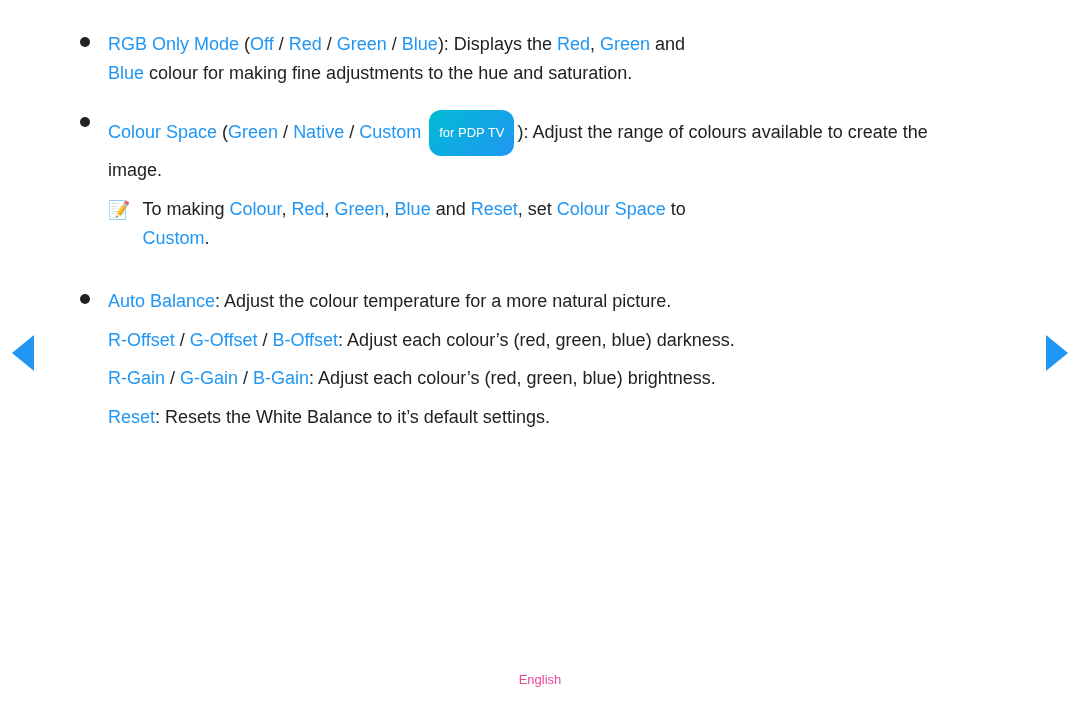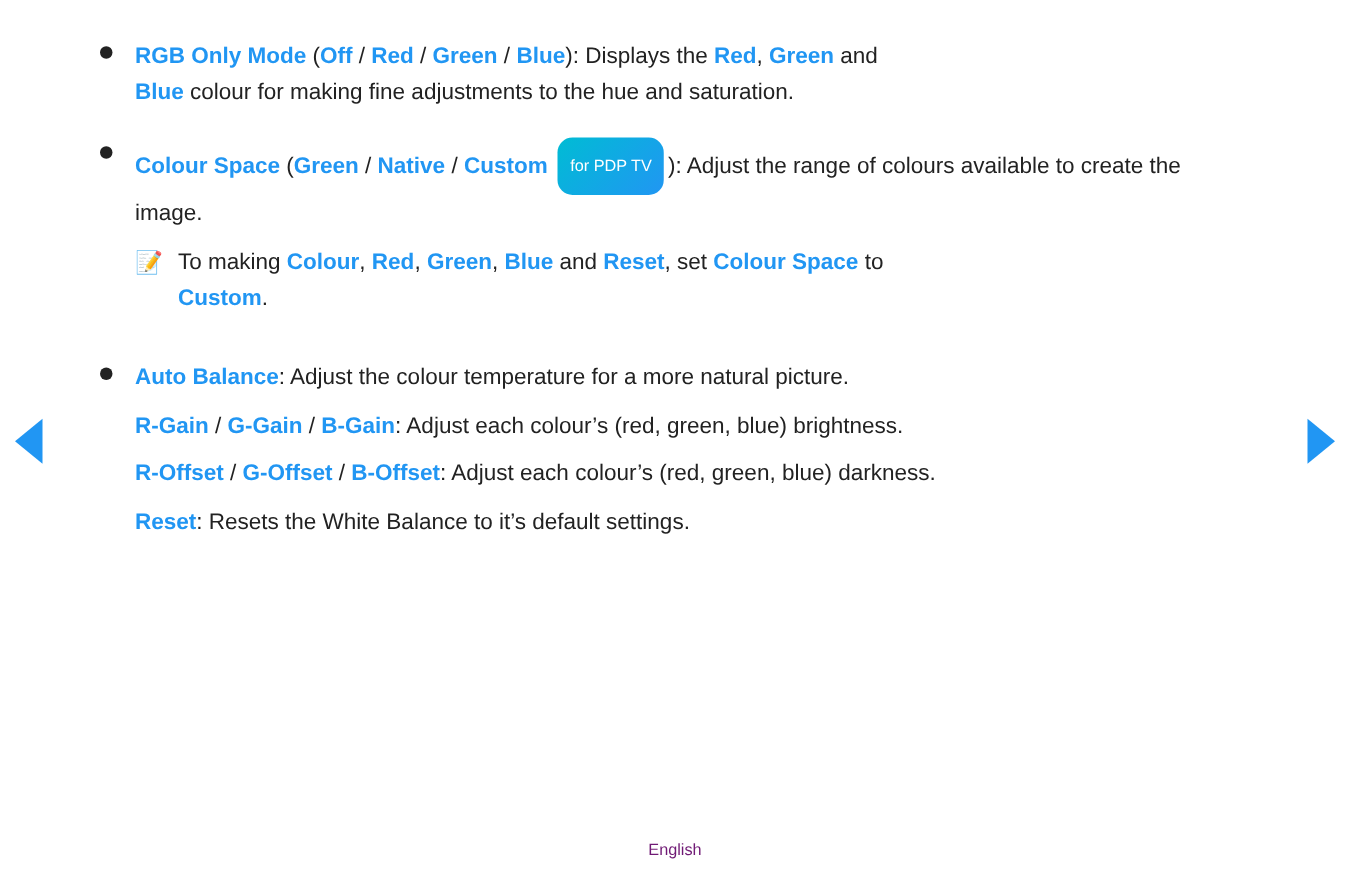--- a/index.html
+++ b/index.html
@@ -47,21 +47,21 @@
       flex-shrink: 0;
     }
 
     .bullet-text {
       flex: 1;
       line-height: 1.6;
     }
 
     .blue-link {
       color: #2196F3;
-      font-weight: bold;
+      font-weight: normal;
     }
 
     .note-item {
       display: flex;
       align-items: flex-start;
       margin-bottom: 12px;
       margin-top: 10px;
     }
 
     .note-icon {
@@ -119,21 +119,21 @@
       border-left: 22px solid #2196F3;
       cursor: pointer;
     }
 
     .footer-lang {
       position: absolute;
       bottom: 18px;
       left: 50%;
       transform: translateX(-50%);
       font-size: 13px;
-      color: #701a75;
+      color: #ec4899;
     }
   </style>
 </head>
 <body>
 
 <div class="page-content">
 
   <div class="nav-arrow-left"></div>
 
   <div class="nav-arrow-right"></div>
@@ -165,25 +165,25 @@
         </div>
       </div>
     </li>
 
     <li class="bullet-item">
       <div class="bullet-dot"></div>
       <div class="bullet-text">
         <span class="blue-link">Auto Balance</span><span>: Adjust the colour temperature for a more natural picture.</span>
 
         <div class="sub-para">
-          <span class="blue-link">R-Gain</span><span> / </span><span class="blue-link">G-Gain</span><span> / </span><span class="blue-link">B-Gain</span><span>: Adjust each colour’s (red, green, blue) brightness.</span>
+          <span class="blue-link">R-Offset</span><span> / </span><span class="blue-link">G-Offset</span><span> / </span><span class="blue-link">B-Offset</span><span>: Adjust each colour’s (red, green, blue) darkness.</span>
         </div>
 
         <div class="sub-para">
-          <span class="blue-link">R-Offset</span><span> / </span><span class="blue-link">G-Offset</span><span> / </span><span class="blue-link">B-Offset</span><span>: Adjust each colour’s (red, green, blue) darkness.</span>
+          <span class="blue-link">R-Gain</span><span> / </span><span class="blue-link">G-Gain</span><span> / </span><span class="blue-link">B-Gain</span><span>: Adjust each colour’s (red, green, blue) brightness.</span>
         </div>
 
         <div class="sub-para">
           <span class="blue-link">Reset</span><span>: Resets the White Balance to it’s default settings.</span>
         </div>
       </div>
     </li>
 
   </ul>
 

